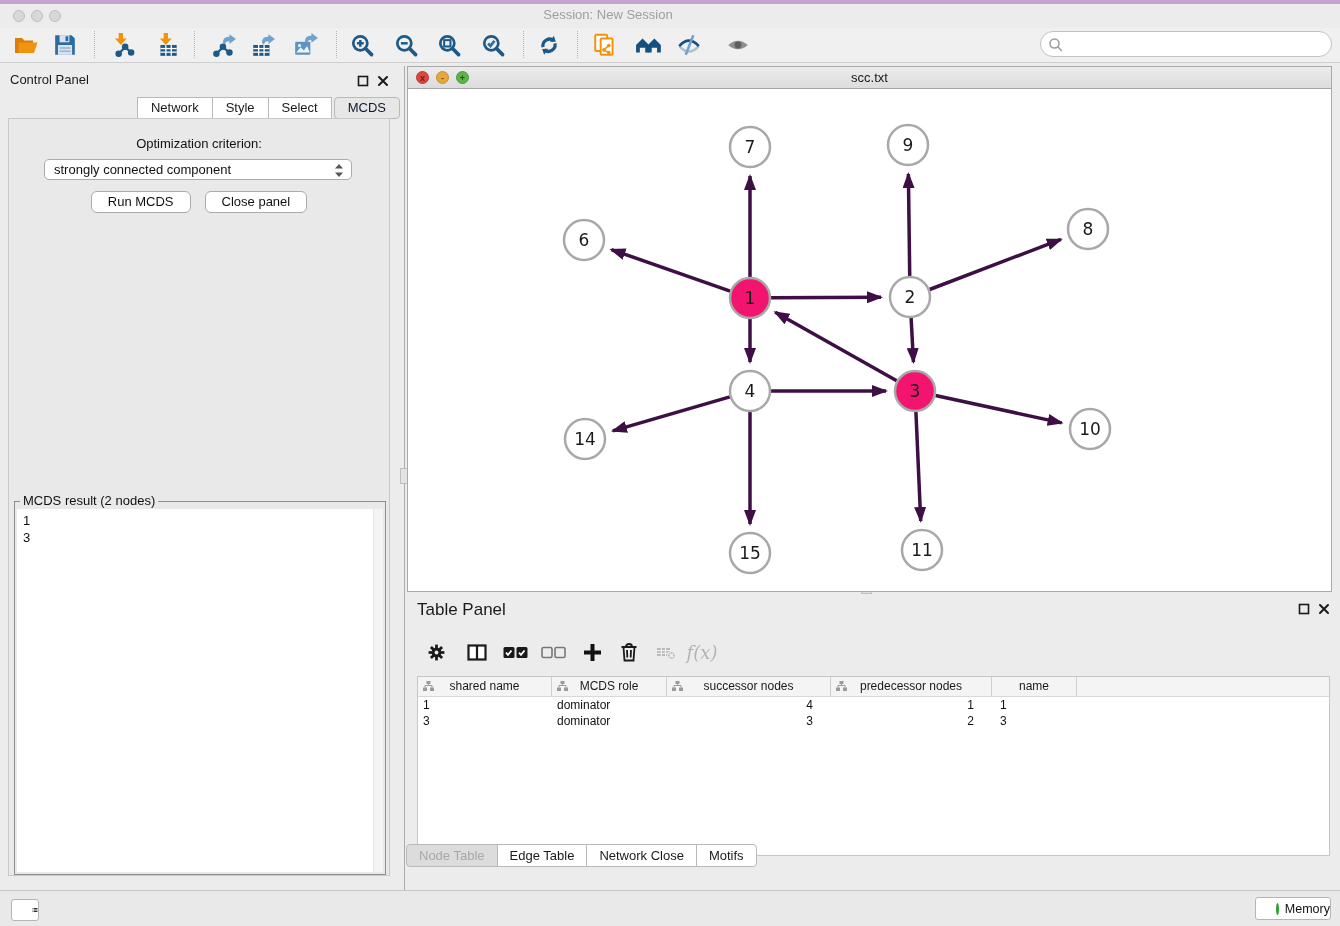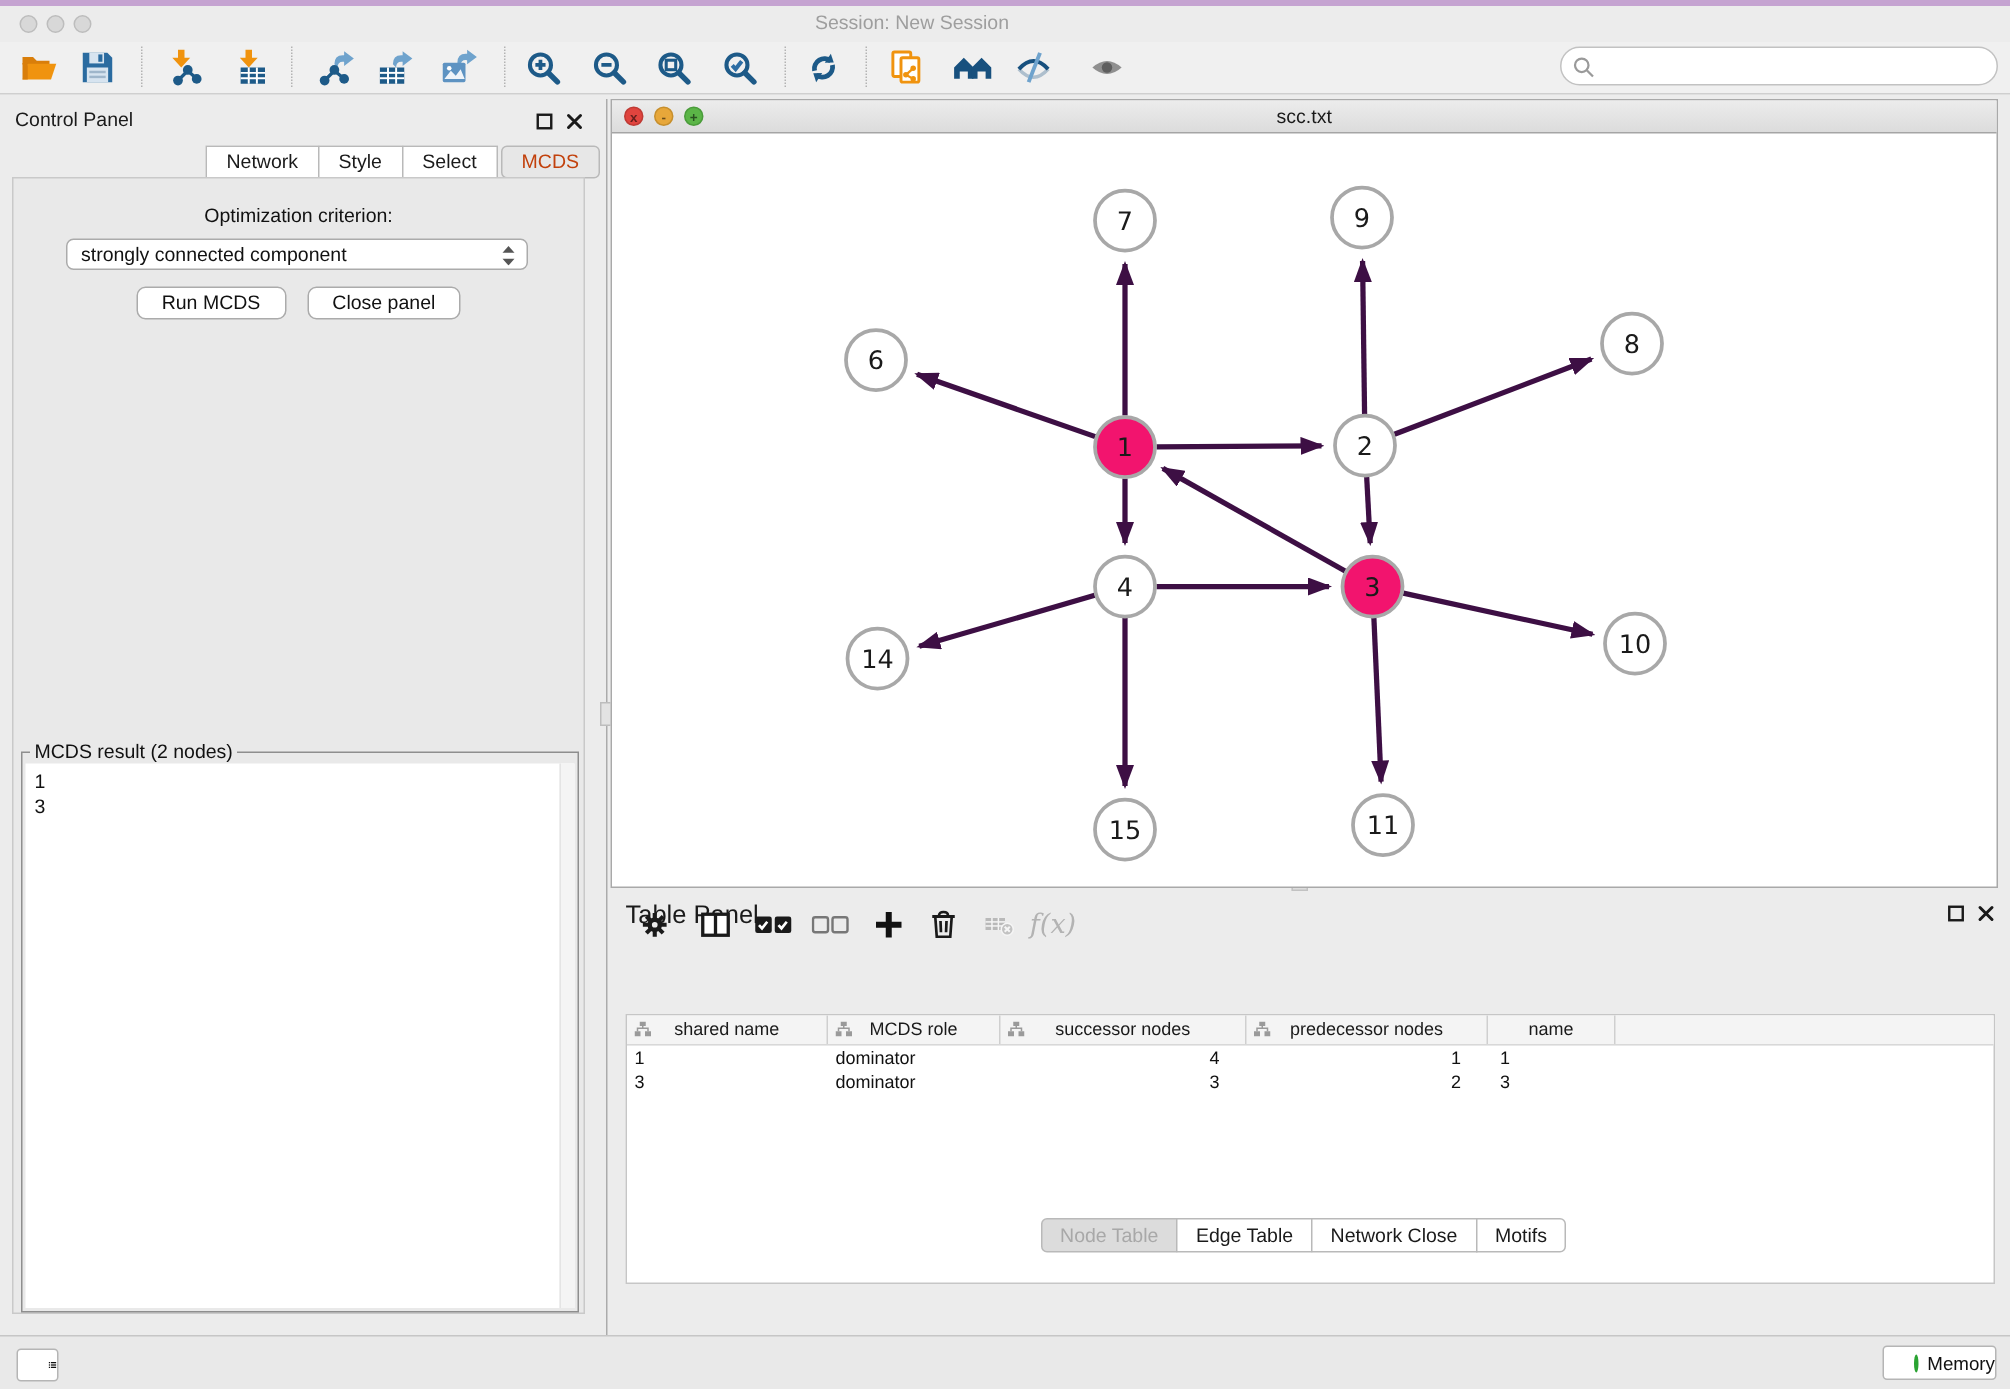--- a/index.html
+++ b/index.html
@@ -14,21 +14,21 @@
   .tbtn{position:absolute;top:2px;width:30px;height:30px;display:flex;align-items:center;justify-content:center;}
   .tsep{position:absolute;top:3px;height:27px;width:0;border-left:1px dotted #B3B3B3;}
   .search{position:absolute;left:1040px;top:3px;width:292px;height:26px;background:#fff;border:1px solid #C2C2C2;border-radius:13px;box-sizing:border-box;}
   .search svg{position:absolute;left:7px;top:5px;}
   .search input{position:absolute;left:26px;top:2px;width:255px;height:20px;border:none;outline:none;font-size:13px;background:transparent;}
   
   .cp-title{position:absolute;left:10px;top:72px;font-size:13px;color:#1a1a1a;}
   .win-ico{position:absolute;width:14px;height:14px;display:flex;align-items:center;justify-content:center;}
   .cp-tabs{position:absolute;left:0;top:97px;width:400px;display:flex;justify-content:flex-end;}
   .tab{height:20px;line-height:20px;padding:0 13px;font-size:13px;background:#fff;border:1px solid #B9B9B9;margin-left:-1px;color:#1a1a1a;}
-  .tab.sel{color:#c2410c;background:#E7E7E7;border-radius:4px;margin-left:2px;}
+  .tab.sel{color:#0f172a;background:#E7E7E7;border-radius:4px;margin-left:2px;}
   .cp-box{position:absolute;left:8px;top:118px;width:382px;height:758px;background:#E9E9E9;border:1px solid #C9C9C9;box-sizing:border-box;}
   .opt-label{position:absolute;left:0;top:136px;width:398px;text-align:center;font-size:13px;color:#111;}
   .dropdown{position:absolute;left:44px;top:159px;width:308px;height:21px;background:#fff;border:1px solid #ABABAB;border-radius:5px;box-sizing:border-box;font-size:13px;line-height:19px;padding-left:9px;color:#111;}
   .dropdown svg{position:absolute;right:7px;top:4px;}
   .cp-buttons{position:absolute;left:0;top:191px;width:398px;display:flex;justify-content:center;gap:14px;}
   .btn{height:22px;line-height:20px;padding:0 16px;background:#fff;border:1px solid #ABABAB;border-radius:6px;font-size:13px;color:#111;box-sizing:border-box;}
   .fieldset{position:absolute;left:14px;top:501px;width:372px;height:374px;border:1px solid #8E8E8E;box-sizing:border-box;}
   .fieldset .legend{position:absolute;left:5px;top:-9px;background:#E9E9E9;padding:0 3px;font-size:13px;color:#111;}
   .result-area{position:absolute;left:2px;right:2px;top:7px;bottom:2px;background:#fff;}
   .result-text{position:absolute;left:6px;top:3px;font-size:13px;line-height:17px;color:#111;white-space:pre-line;}
@@ -38,31 +38,31 @@
   .vhandle{position:absolute;left:400px;top:468px;width:8px;height:16px;background:#E3E3E3;border:1px solid #BDBDBD;box-sizing:border-box;}
   .hhandle{position:absolute;left:861px;top:588px;width:11px;height:6px;background:#DDDDDD;border:1px solid #C2C2C2;box-sizing:border-box;}
   
   .net-win{position:absolute;left:407px;top:66px;width:925px;height:526px;background:#fff;border:1px solid #A9A9A9;box-sizing:border-box;}
   .net-titlebar{position:absolute;left:0;top:0;width:100%;height:22px;background:linear-gradient(#ECECEC,#DCDCDC);border-bottom:1px solid #A5A5A5;box-sizing:border-box;}
   .net-titlebar .title{position:absolute;left:0;top:3px;width:100%;text-align:center;font-size:13px;color:#1a1a1a;}
   .light{position:absolute;top:4px;width:13px;height:13px;border-radius:50%;box-sizing:border-box;font-size:9px;font-weight:bold;color:rgba(0,0,0,.55);text-align:center;line-height:12px;}
   #graph-svg{position:absolute;left:0;top:22px;}
   
   .tp-title{position:absolute;left:417px;top:600px;font-size:17px;color:#1a1a1a;}
-  .tp-toolbar{position:absolute;left:417px;top:596px;width:913px;height:40px;}
+  .tp-toolbar{position:absolute;left:417px;top:632px;width:913px;height:40px;}
   .tpbtn{position:absolute;top:6px;width:28px;height:28px;display:flex;align-items:center;justify-content:center;}
   .fx{font-family:"DejaVu Serif",serif;font-style:italic;font-size:18px;color:#B3B3B3;}
   .tbl{position:absolute;left:417px;top:676px;width:913px;height:180px;background:#fff;border:1px solid #C6C6C6;box-sizing:border-box;}
   .thead{display:flex;height:19px;background:#F4F4F4;border-bottom:1px solid #D8D8D8;}
   .th{position:relative;box-sizing:border-box;border-right:1px solid #CFCFCF;font-size:12px;line-height:18px;text-align:center;color:#1a1a1a;}
   .th svg{position:absolute;left:5px;top:4px;}
   .th-fill{flex:1;background:#F4F4F4;}
   .tr{display:flex;height:16px;font-size:12px;line-height:16px;color:#111;}
   .td{box-sizing:border-box;overflow:hidden;}
-  .tp-tabs{position:absolute;left:407px;top:812px;width:925px;display:flex;justify-content:center;}
+  .tp-tabs{position:absolute;left:407px;top:844px;width:925px;display:flex;}
   .btab{height:21px;line-height:21px;padding:0 12px;font-size:13px;background:#fff;border:1px solid #B9B9B9;margin-left:-1px;color:#1a1a1a;}
   .btab.first{border-radius:4px 0 0 4px;}
   .btab.last{border-radius:0 4px 4px 0;}
   .btab.sel{background:#DCDCDC;color:#A8A8A8;}
   
   .statusbar{position:absolute;left:0;top:890px;width:1340px;height:36px;background:#E9E9E9;border-top:1px solid #C6C6C6;box-sizing:border-box;}
   .sbtn{position:absolute;background:#fff;border:1px solid #B5B5B5;border-radius:3px;box-sizing:border-box;display:flex;align-items:center;justify-content:center;padding-left:20px;}
   .mem-dot{width:12px;height:12px;border-radius:50%;background:#2AA332;margin-right:6px;}
   .mem-label{font-size:12.5px;color:#111;}
 </style>

